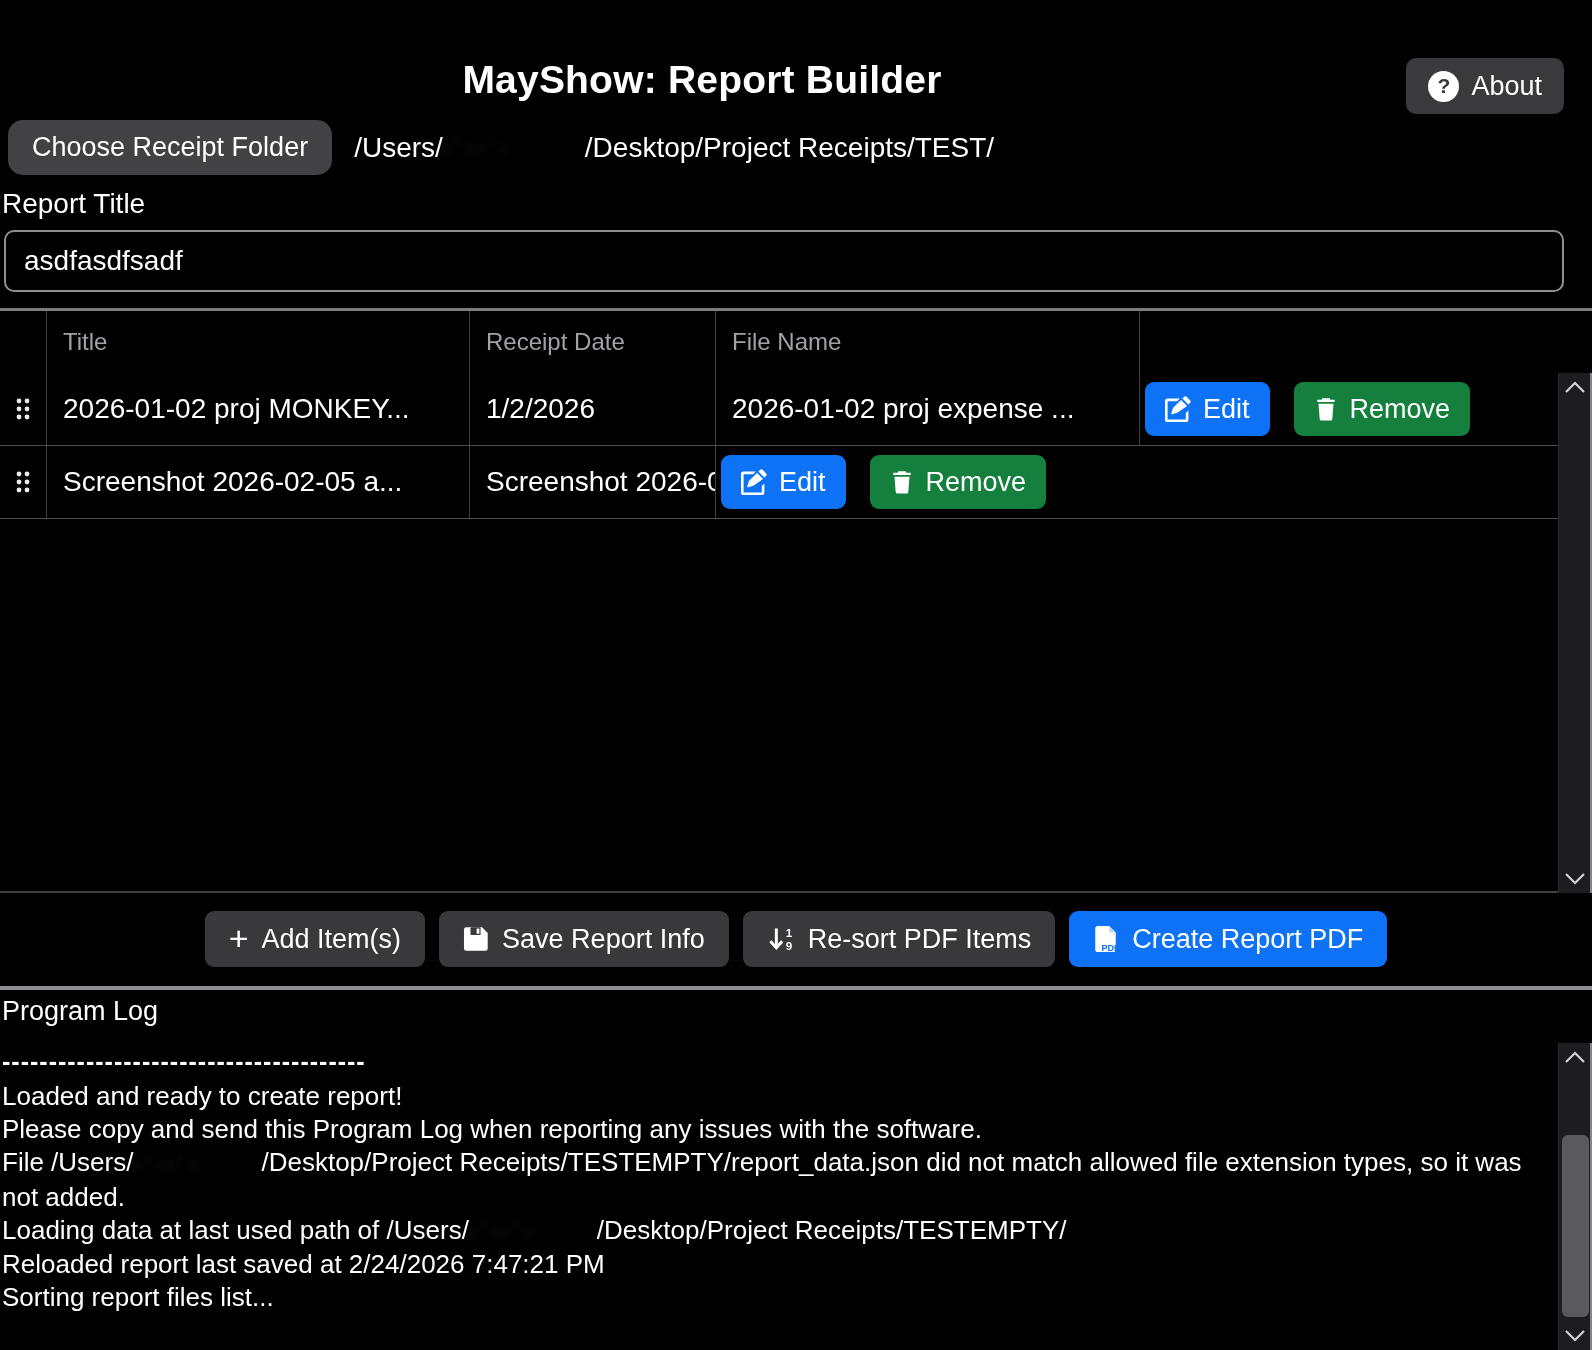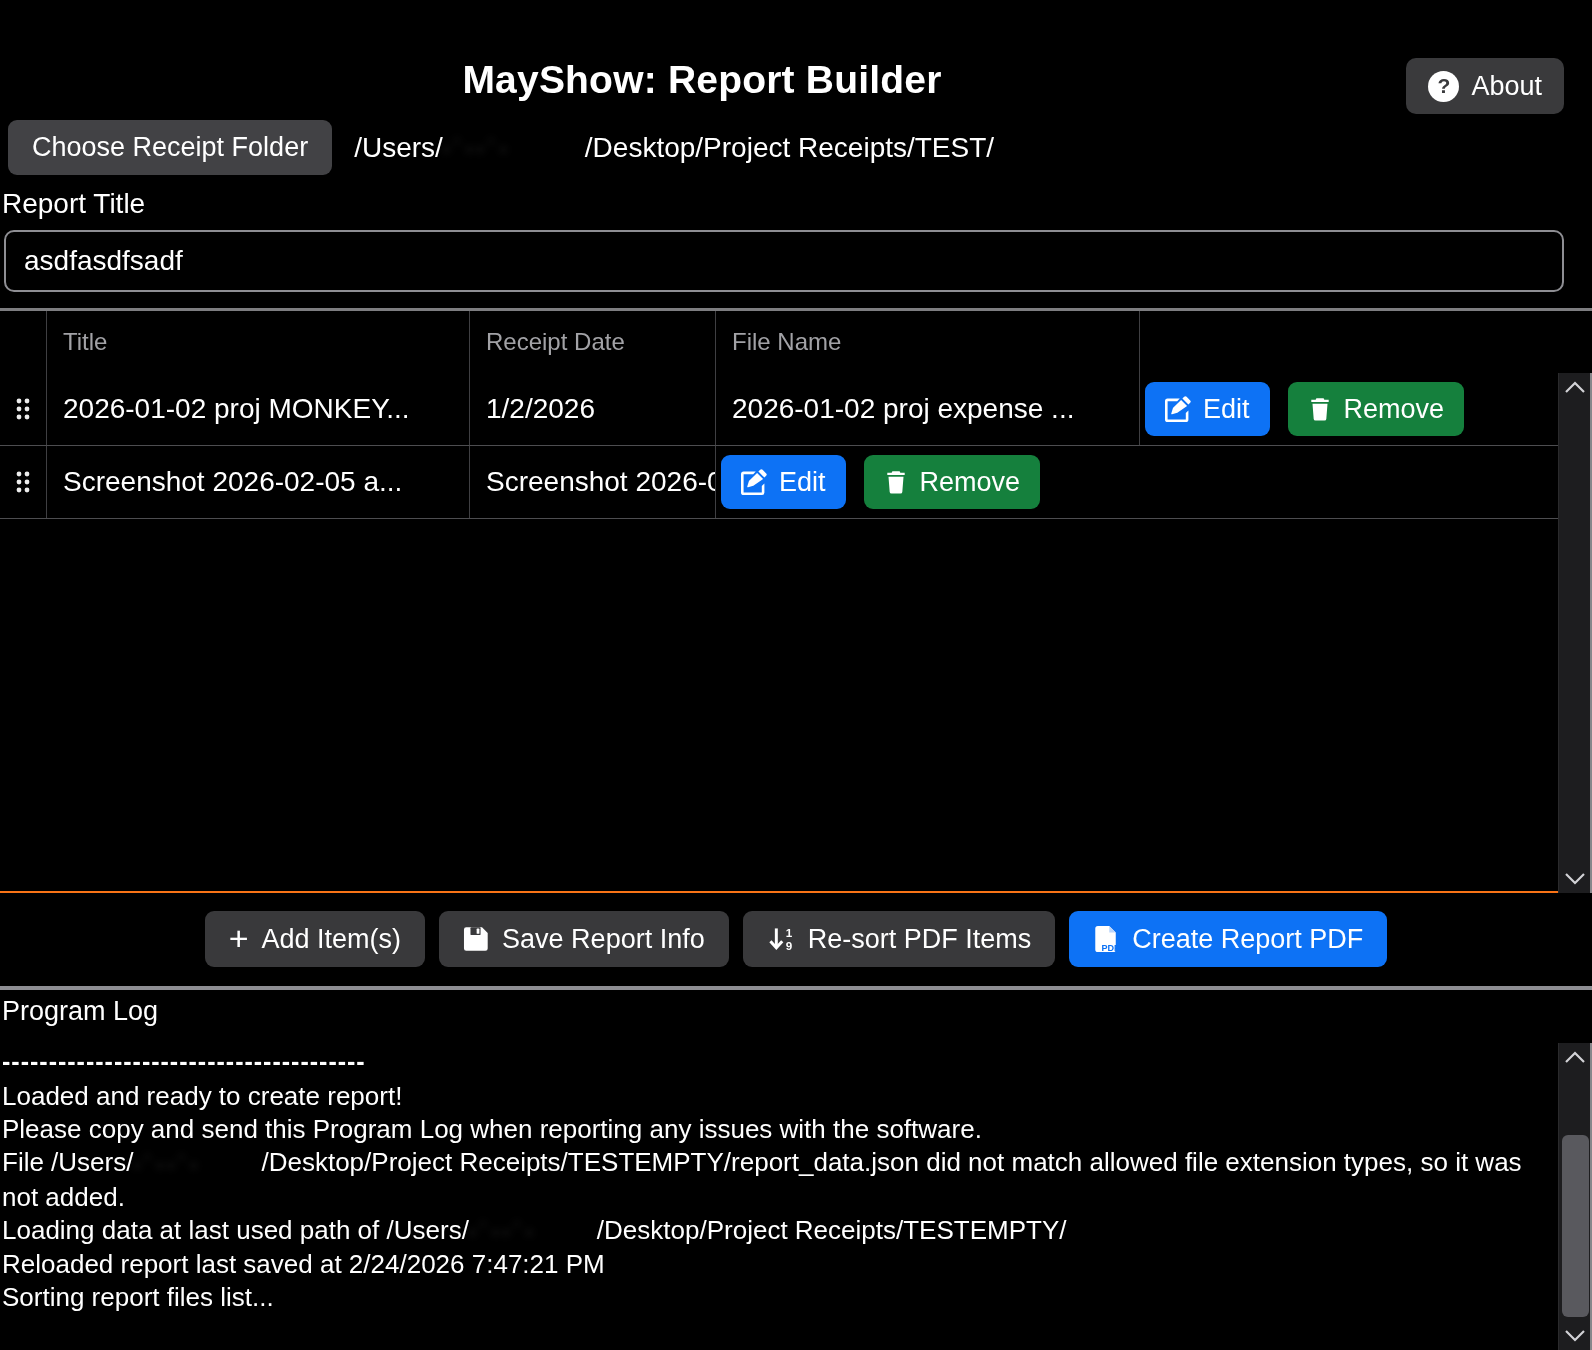--- a/index.html
+++ b/index.html
@@ -34,21 +34,21 @@
     font-family:inherit; cursor:pointer;
   }
   .qcircle {
     width:31px; height:31px; border-radius:50%; background:#fff; color:#3a3a3c;
     font-weight:bold; font-size:21px; display:flex; align-items:center; justify-content:center;
   }
 
   
   .folder-row { position:absolute; top:120px; left:8px; display:flex; align-items:center; gap:22px; }
   .choose-btn {
-    height:55px; background:#424245; border:none; border-radius:9px; color:#fff;
+    height:55px; background:#424245; border:none; border-radius:15px; color:#fff;
     font-size:27px; padding:0 24px; font-family:inherit; cursor:pointer;
   }
   .folder-path { font-size:28px; color:#fff; white-space:nowrap; }
 
   .redact {
     display:inline-block; min-width:142px; vertical-align:middle;
     filter:blur(4px); opacity:.55; letter-spacing:4px; font-size:22px;
   }
   .redact.small { min-width:128px; }
 
@@ -56,35 +56,35 @@
   .rt-label { position:absolute; top:188px; left:2px; font-size:28px; }
   .rt-input {
     position:absolute; top:230px; left:4px; width:1560px; height:62px;
     background:#000; border:2px solid #8e8e93; border-radius:10px;
     color:#fff; font-size:28px; padding:0 18px; font-family:inherit;
   }
 
   
   .rtable {
     position:absolute; top:308px; left:0; width:1592px; height:585px;
-    border-top:3px solid #7d7d80; border-bottom:2px solid #f97316;
+    border-top:3px solid #7d7d80; border-bottom:2px solid #404040;
   }
   .thead, .trow {
     display:grid; grid-template-columns:47px 423px 246px 424px 1fr;
   }
   .thead { height:62px; }
   .trow { height:73px; border-bottom:1px solid #4d4d50; }
   .cell {
     display:flex; align-items:center; padding:0 16px;
     border-right:1px solid #3f3f42; overflow:hidden; white-space:nowrap;
   }
   .thead .cell { color:#a2a2a6; font-size:24px; }
   .trow .cell { color:#fff; font-size:28px; }
   .cell.handle { justify-content:center; padding:0; }
-  .cell.actions { border-right:none; gap:18px; padding-left:5px; }
+  .cell.actions { border-right:none; gap:24px; padding-left:5px; }
 
   .act-btn {
     height:54px; border:none; border-radius:9px; color:#fff; font-size:27px;
     display:flex; align-items:center; gap:12px; padding:0 20px;
     font-family:inherit; cursor:pointer;
   }
   .act-btn.edit { background:#0d72f5; }
   .act-btn.remove { background:#15803d; }
   .act-btn svg { flex:0 0 auto; }
 

